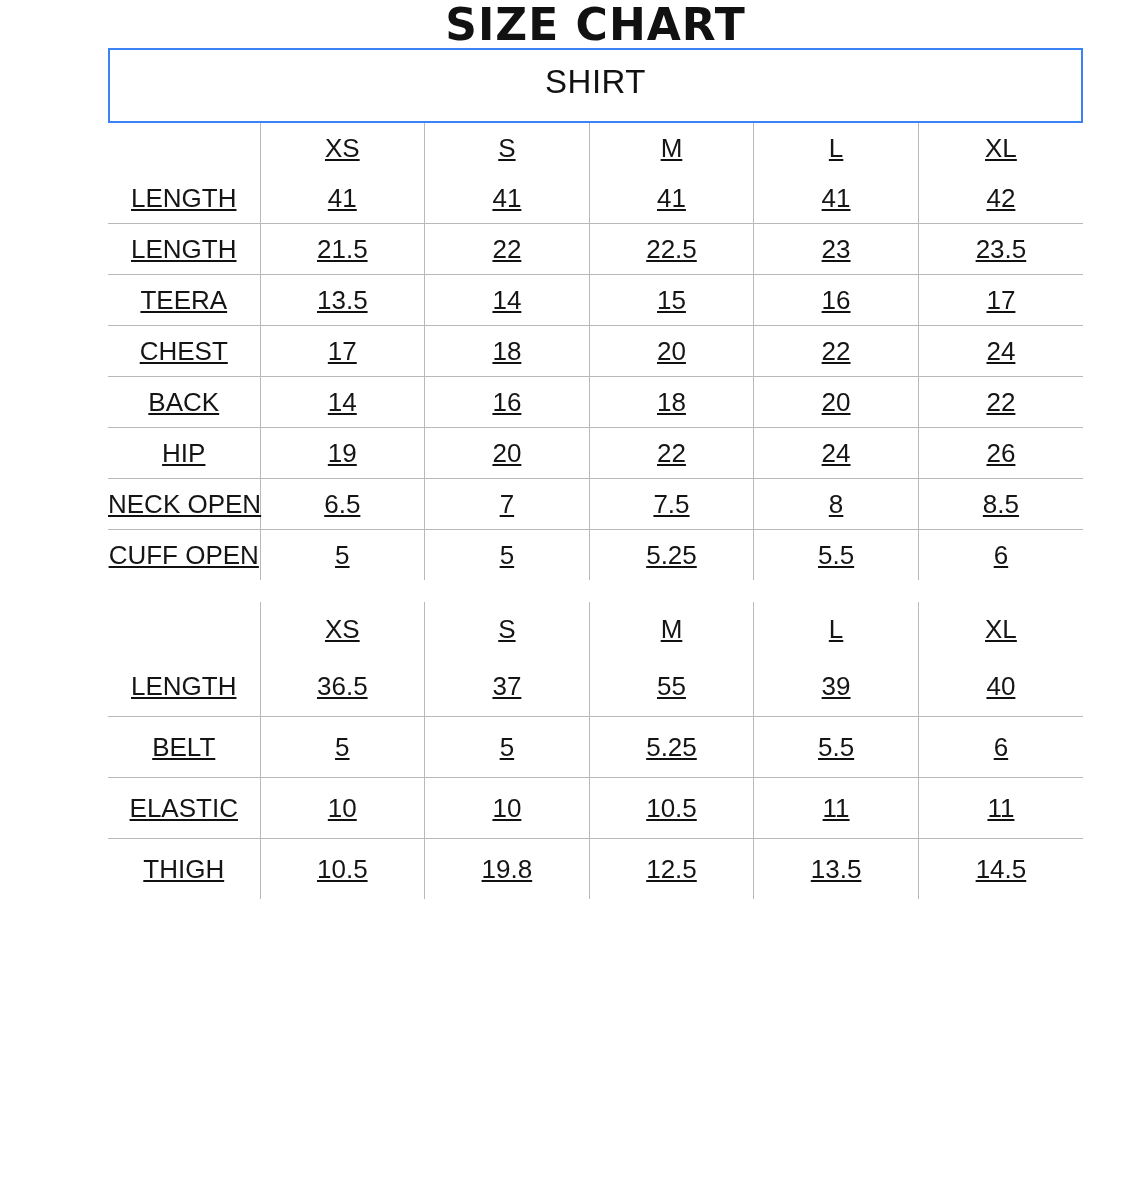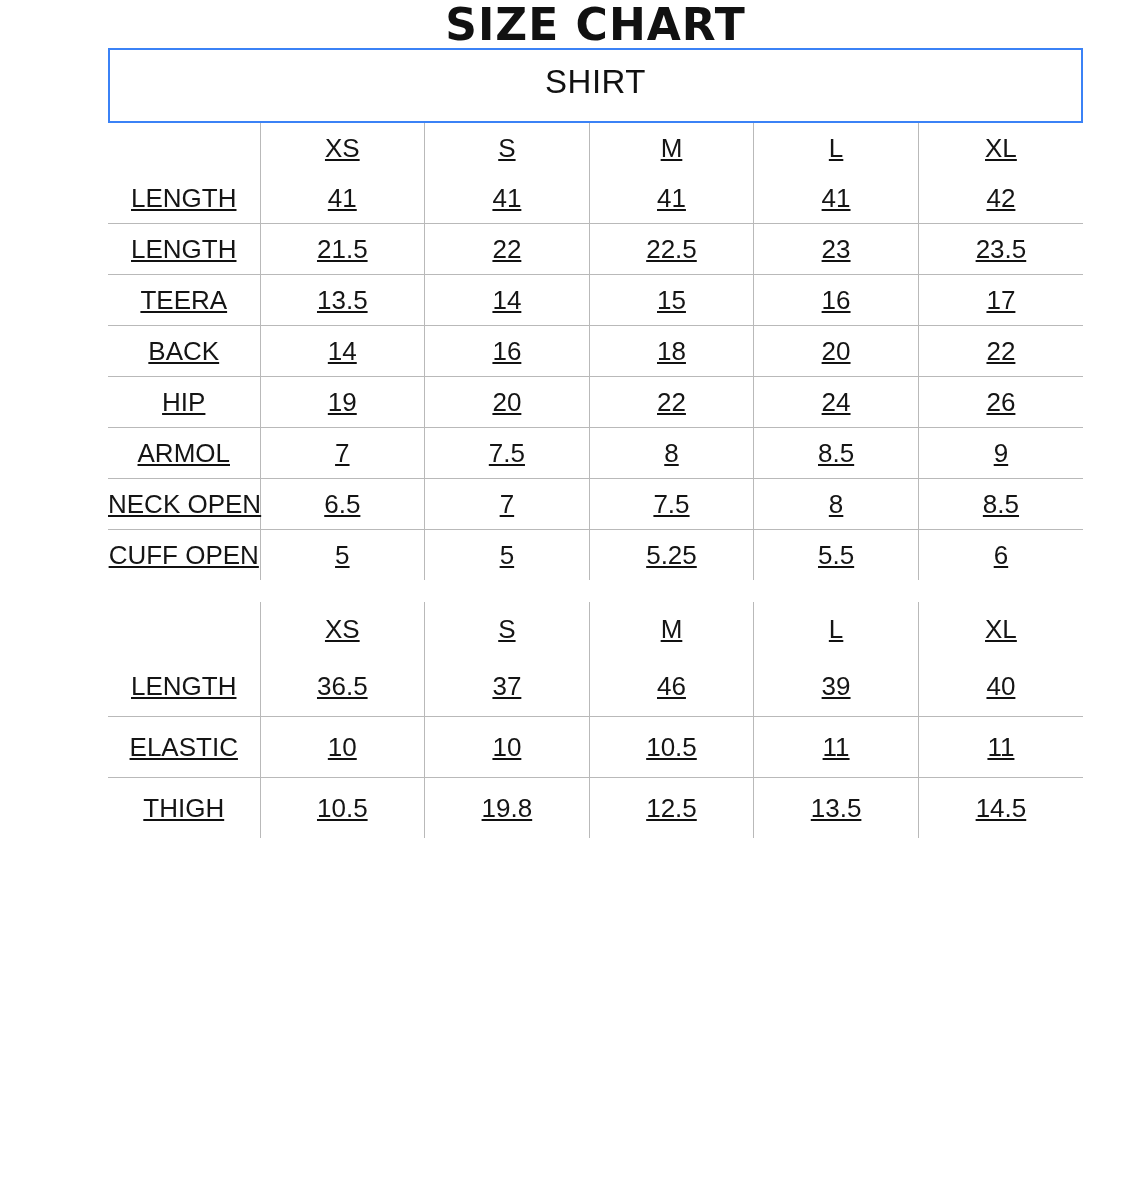--- a/index.html
+++ b/index.html
@@ -139,42 +139,42 @@
         </tr>
         <tr>
           <td class="row-label">TEERA</td>
           <td>13.5</td>
           <td>14</td>
           <td>15</td>
           <td>16</td>
           <td>17</td>
         </tr>
         <tr>
+          <td class="row-label">CHEST</td>
+          <td>17</td>
+          <td>18</td>
+          <td>20</td>
+          <td>22</td>
+          <td>24</td>
+        </tr>
+        <tr>
           <td class="row-label">BACK</td>
           <td>14</td>
           <td>16</td>
           <td>18</td>
           <td>20</td>
           <td>22</td>
         </tr>
         <tr>
           <td class="row-label">HIP</td>
           <td>19</td>
           <td>20</td>
           <td>22</td>
           <td>24</td>
           <td>26</td>
-        </tr>
-        <tr>
-          <td class="row-label">ARMOL</td>
-          <td>7</td>
-          <td>7.5</td>
-          <td>8</td>
-          <td>8.5</td>
-          <td>9</td>
         </tr>
         <tr>
           <td class="row-label">NECK OPEN</td>
           <td>6.5</td>
           <td>7</td>
           <td>7.5</td>
           <td>8</td>
           <td>8.5</td>
         </tr>
         <tr>
@@ -209,23 +209,31 @@
           <th>M</th>
           <th>L</th>
           <th>XL</th>
         </tr>
       </thead>
       <tbody>
         <tr>
           <td class="row-label">LENGTH</td>
           <td>36.5</td>
           <td>37</td>
-          <td>46</td>
+          <td>55</td>
           <td>39</td>
           <td>40</td>
+        </tr>
+        <tr>
+          <td class="row-label">BELT</td>
+          <td>5</td>
+          <td>5</td>
+          <td>5.25</td>
+          <td>5.5</td>
+          <td>6</td>
         </tr>
         <tr>
           <td class="row-label">ELASTIC</td>
           <td>10</td>
           <td>10</td>
           <td>10.5</td>
           <td>11</td>
           <td>11</td>
         </tr>
         <tr>

